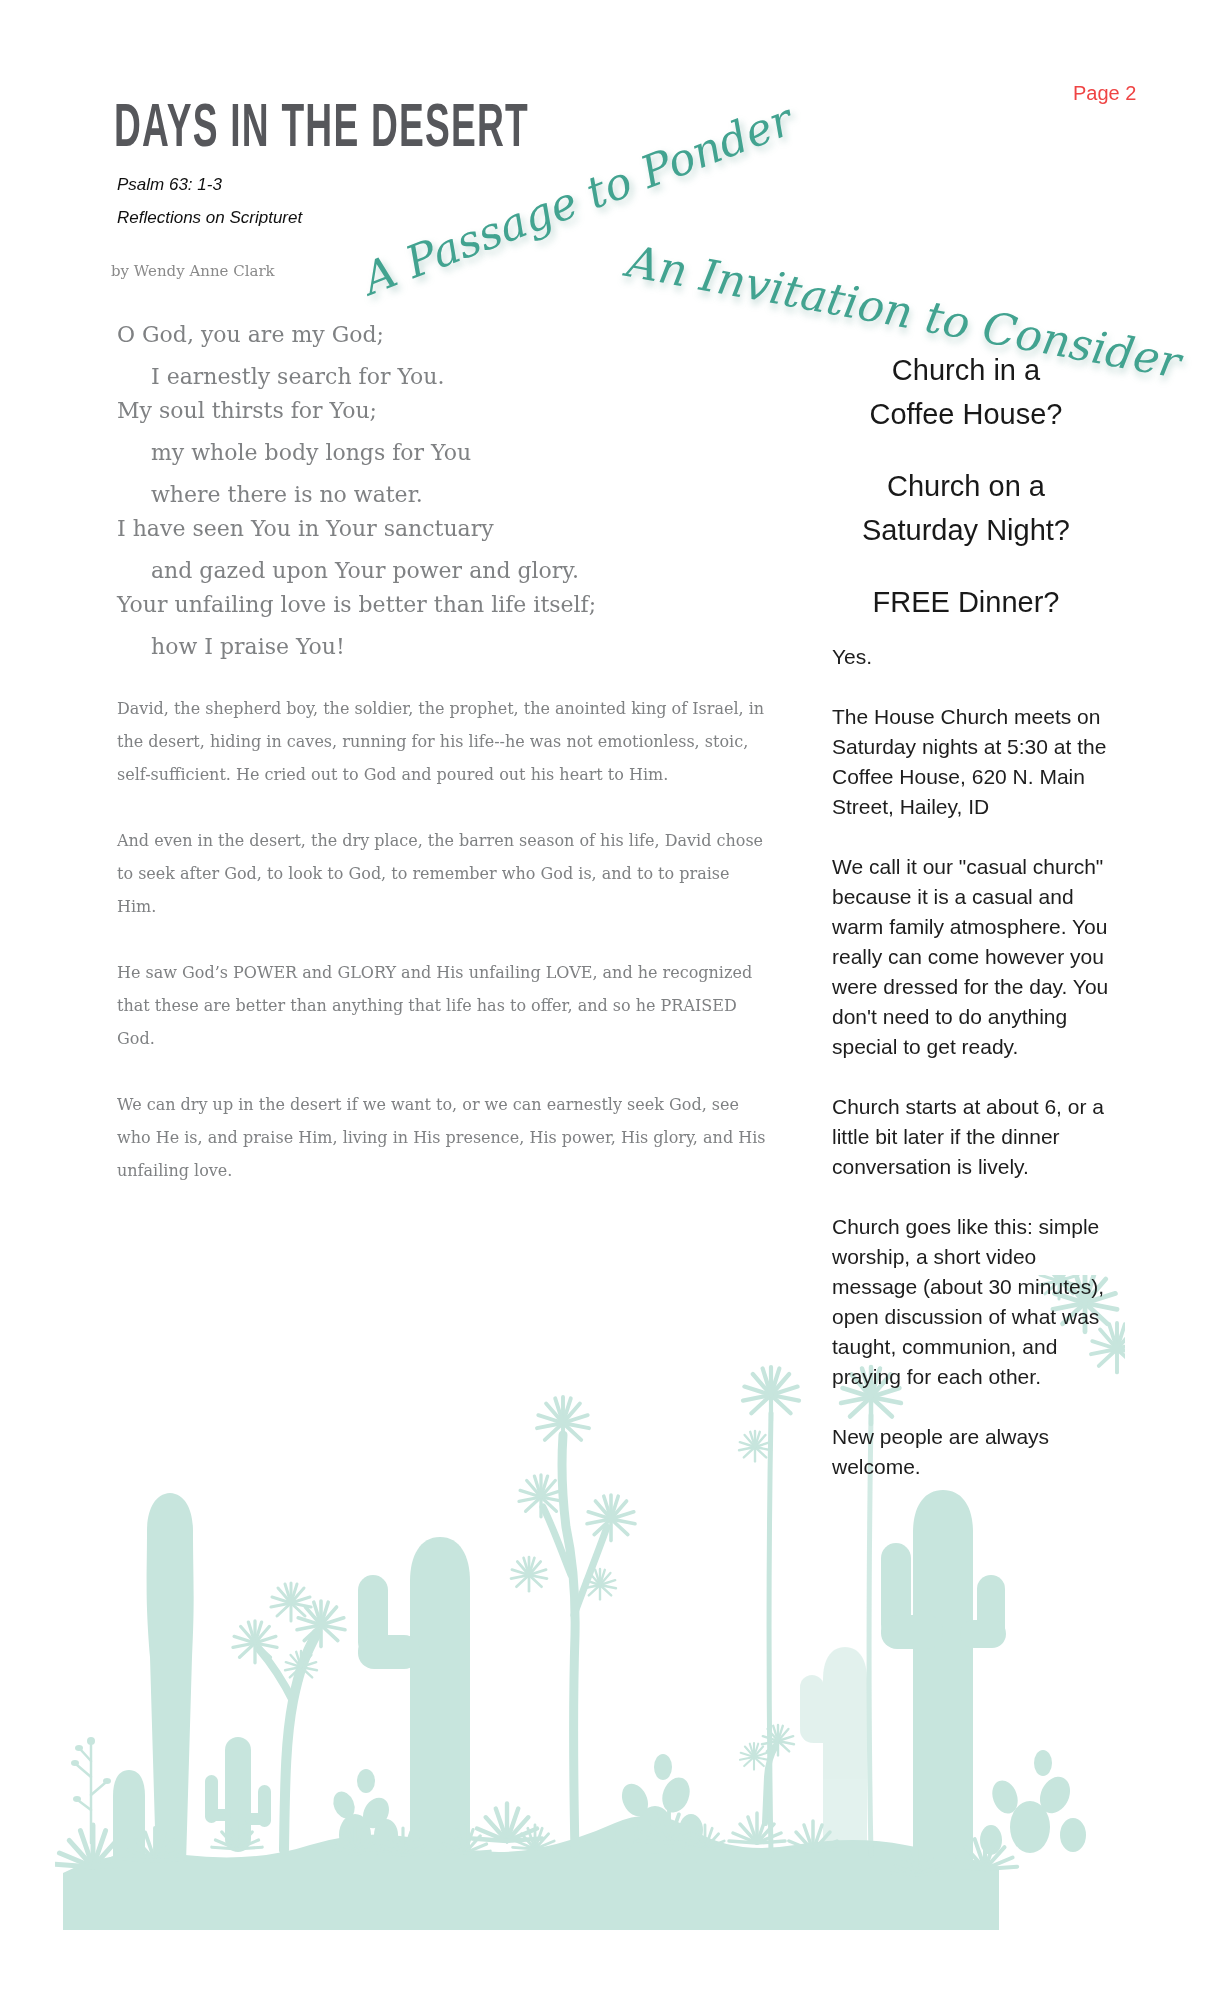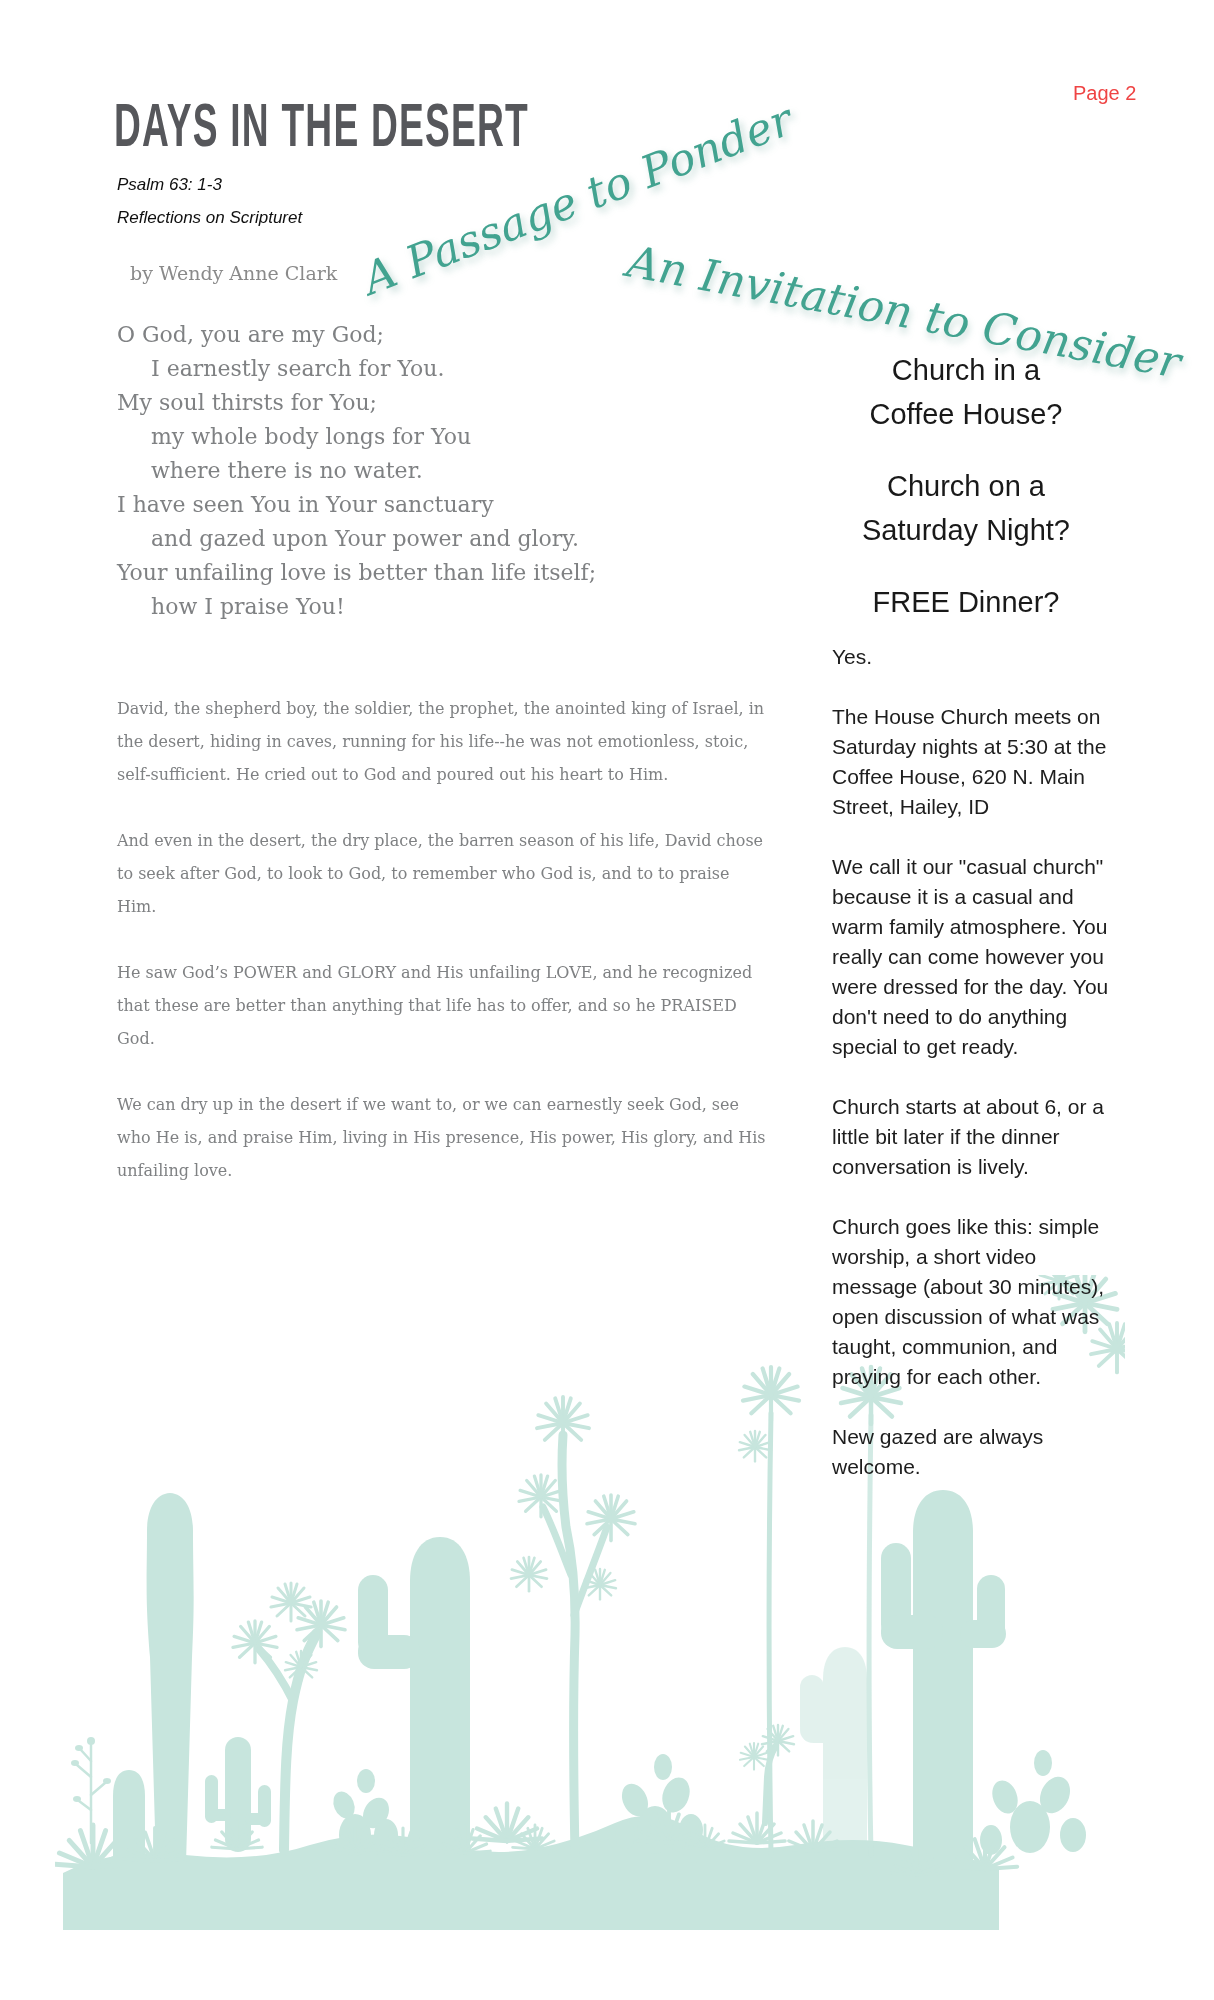--- a/index.html
+++ b/index.html
@@ -16,36 +16,36 @@
     position:absolute; left:114px; top:94px;
     font-size:62px; font-weight:bold; color:#56575b;
     letter-spacing:2px; white-space:nowrap;
     transform:scaleX(0.60); transform-origin:left top; line-height:1;
   }
   .subtitle {
     position:absolute; left:117px; top:168px;
     font-size:17px; font-style:italic; color:#0f0f0f; line-height:33px;
   }
   .byline {
-    position:absolute; left:130px; top:262px;
-    font-family:"DejaVu Serif", serif; font-size:19px; color:#8a8a8a;
+    position:absolute; left:111px; top:262px;
+    font-family:"DejaVu Serif", serif; font-size:15px; color:#8a8a8a;
   }
   .script {
     position:absolute; color:#42a390;
     font-family:"DejaVu Serif", serif; font-style:italic;
     white-space:nowrap; z-index:2;
     text-shadow:2px 5px 7px rgba(110,165,155,0.40);
   }
   .script-1 { left:365px; top:255px; font-size:44px; transform:rotate(-21deg); transform-origin:left center; }
   .script-2 { left:628px; top:235px; font-size:44px; transform:rotate(10.5deg); transform-origin:left center; }
   .poem {
     position:absolute; left:117px; top:318px;
     font-family:"DejaVu Serif", serif; font-size:22px; line-height:34px; color:#7f8183;
   }
-  .poem-line.ind { padding-left:34px; }
+  .poem-line.ind { padding-left:34px;margin-top:8px; }
   .article {
     position:absolute; left:117px; top:692px; width:650px;
     font-family:"DejaVu Serif", serif; font-size:16px; line-height:33px; color:#7f8183;
   }
   .article p { margin:0 0 33px 0; }
   .rc-headings {
     position:absolute; left:828px; top:348px; width:276px;
     text-align:center; color:#191919;
   }
   .rc-heading { font-size:29px; line-height:44px; white-space:pre-line; margin:0 0 28px 0; }
@@ -292,17 +292,17 @@
 
         <p>The House Church meets on Saturday nights at 5:30 at the Coffee House, 620 N. Main Street, Hailey, ID</p>
 
         <p>We call it our "casual church" because it is a casual and warm family atmosphere.  You really can come however you were dressed for the day.  You don't need to do anything special to get ready.</p>
 
 
         <p>Church starts at about 6, or a little bit later if the dinner conversation is lively.</p>
 
         <p>Church goes like this: simple worship, a short video message (about 30 minutes), open discussion of what was taught, communion, and praying for each other.</p>
 
-        <p>New gazed are always welcome.</p>
+        <p>New people are always welcome.</p>
       </div>
   </div>
 
 </div>
 
 </body></html>

